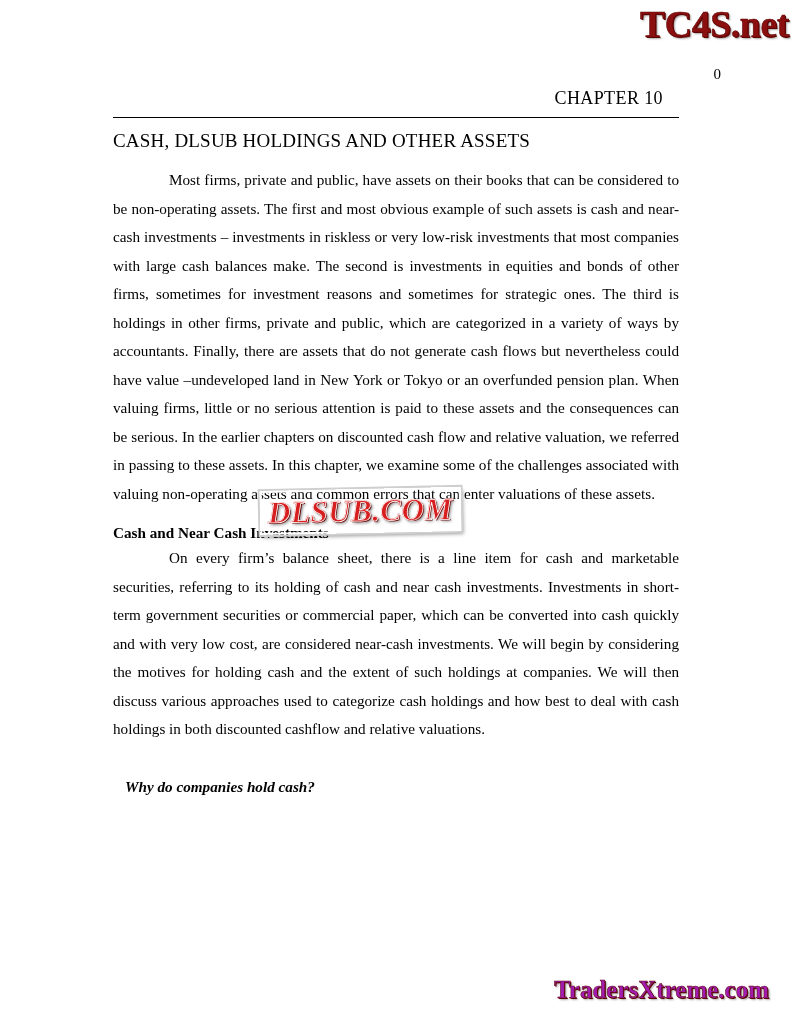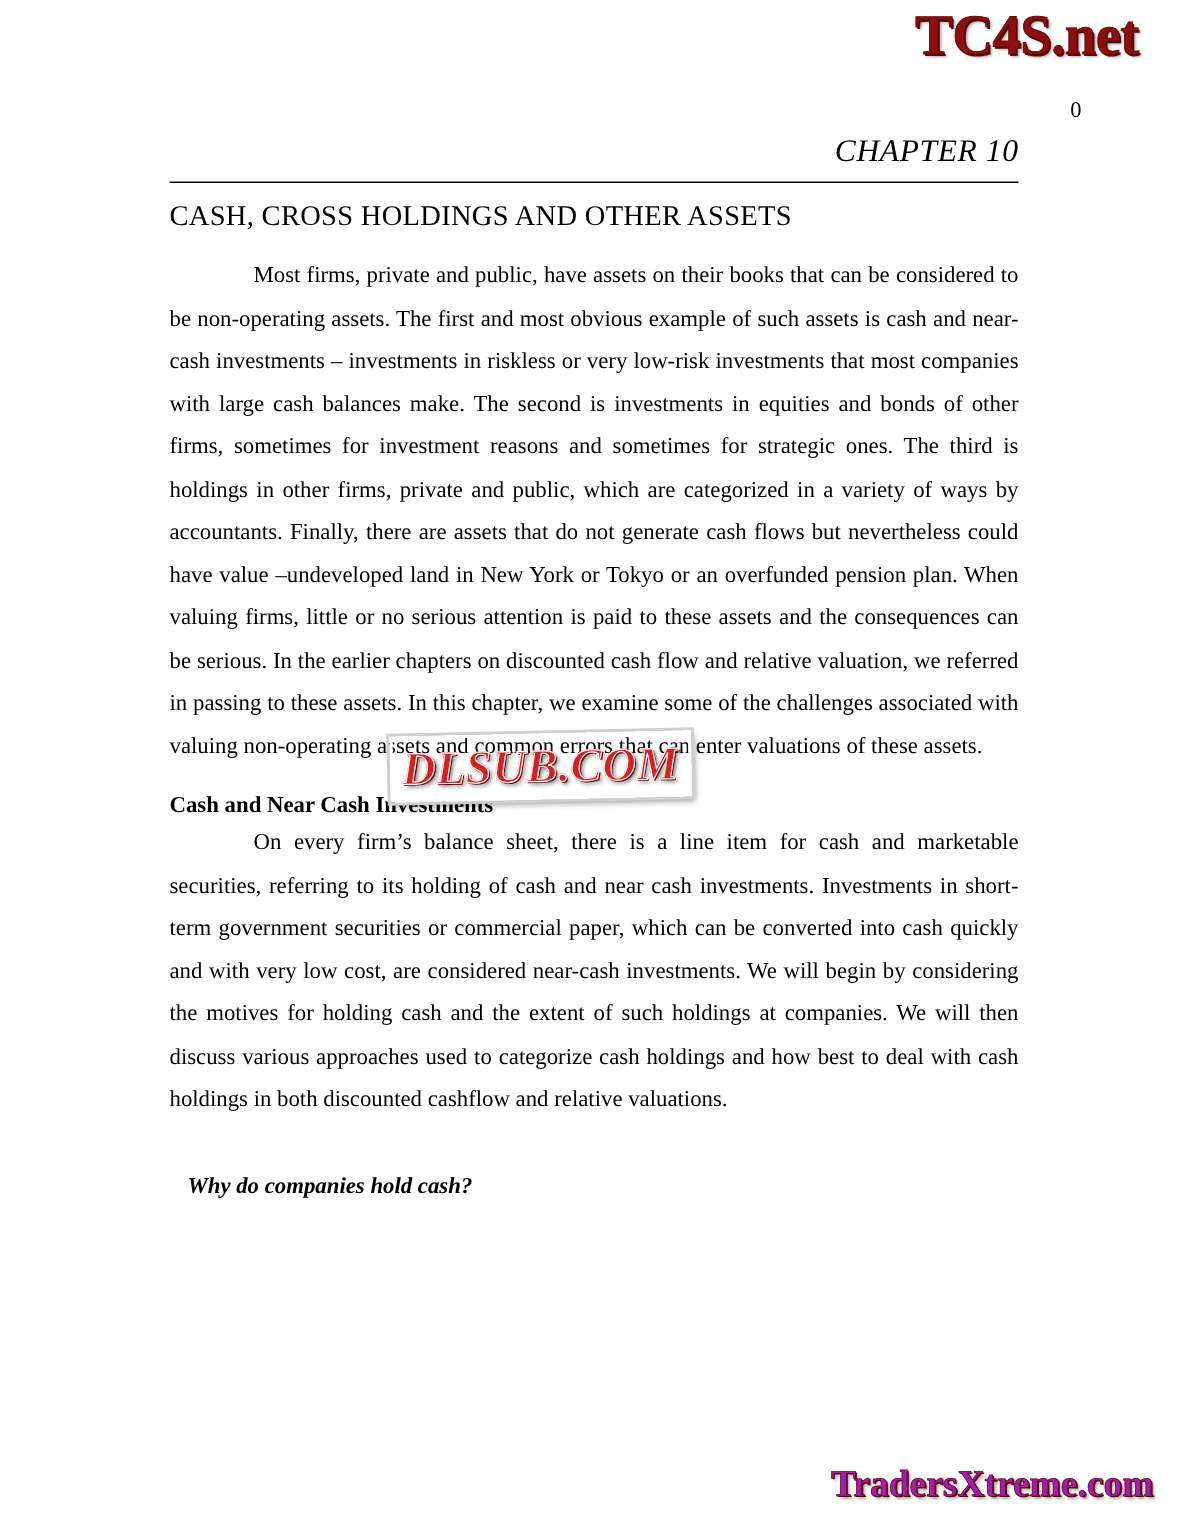--- a/index.html
+++ b/index.html
@@ -18,21 +18,21 @@
   .page {
     position: relative;
     width: 791px;
     height: 1024px;
   }
 
   
   .brand-top {
     position: absolute;
     top: 2px;
-    right: 32px;
+    right: 2px;
     font-family: "Liberation Serif", serif;
     font-weight: bold;
     font-size: 38px;
     letter-spacing: -0.5px;
     color: #8c0f0f;
     text-shadow: 1px 1px 0 #5f0606, 2px 2px 2px rgba(0,0,0,0.35);
     -webkit-text-stroke: 0.6px #5d0505;
   }
 
   
@@ -46,24 +46,23 @@
 
   
   .doc {
     position: absolute;
     left: 113px;
     top: 88px;
     width: 566px;
   }
   .chapter-label {
     text-align: right;
-    font-size: 21px;
+    font-size: 18px;
     letter-spacing: 0.4px;
-    margin: 0 0 8px 0;
-    font-style: italic;
+    margin: 0 16px 8px 0;
   }
   .rule {
     border: 0;
     border-top: 1px solid #000;
     margin: 0 0 12px 0;
     height: 0;
   }
   .chapter-title {
     font-size: 19px;
     margin: 0 0 14px 0;
@@ -133,21 +132,21 @@
   <div class="brand-top">TC4S.net</div>
 
   <div class="page-number">0</div>
 
   <div class="doc">
 
     <div class="chapter-label">CHAPTER 10</div>
 
     <hr class="rule">
 
-    <div class="chapter-title">CASH, CROSS HOLDINGS AND OTHER ASSETS</div>
+    <div class="chapter-title">CASH, DLSUB HOLDINGS AND OTHER ASSETS</div>
 
     <p class="body">Most firms, private and public, have assets on their books that can be considered to be non-operating assets. The first and most obvious example of such assets is cash and near-cash investments – investments in riskless or very low-risk investments that most companies with large cash balances make. The second is investments in equities and bonds of other firms, sometimes for investment reasons and sometimes for strategic ones. The third is holdings in other firms, private and public, which are categorized in a variety of ways by accountants. Finally, there are assets that do not generate cash flows but nevertheless could have value –undeveloped land in New York or Tokyo or an overfunded pension plan. When valuing firms, little or no serious attention is paid to these assets and the consequences can be serious. In the earlier chapters on discounted cash flow and relative valuation, we referred in passing to these assets. In this chapter, we examine some of the challenges associated with valuing non-operating assets and common errors that can enter valuations of these assets.</p>
 
     <h3 class="sec">Cash and Near Cash Investments</h3>
 
     <p class="body">On every firm’s balance sheet, there is a line item for cash and marketable securities, referring to its holding of cash and near cash investments. Investments in short-term government securities or commercial paper, which can be converted into cash quickly and with very low cost, are considered near-cash investments. We will begin by considering the motives for holding cash and the extent of such holdings at companies. We will then discuss various approaches used to categorize cash holdings and how best to deal with cash holdings in both discounted cashflow and relative valuations.</p>
 
     <h4 class="subsec">Why do companies hold cash?</h4>
 
 

